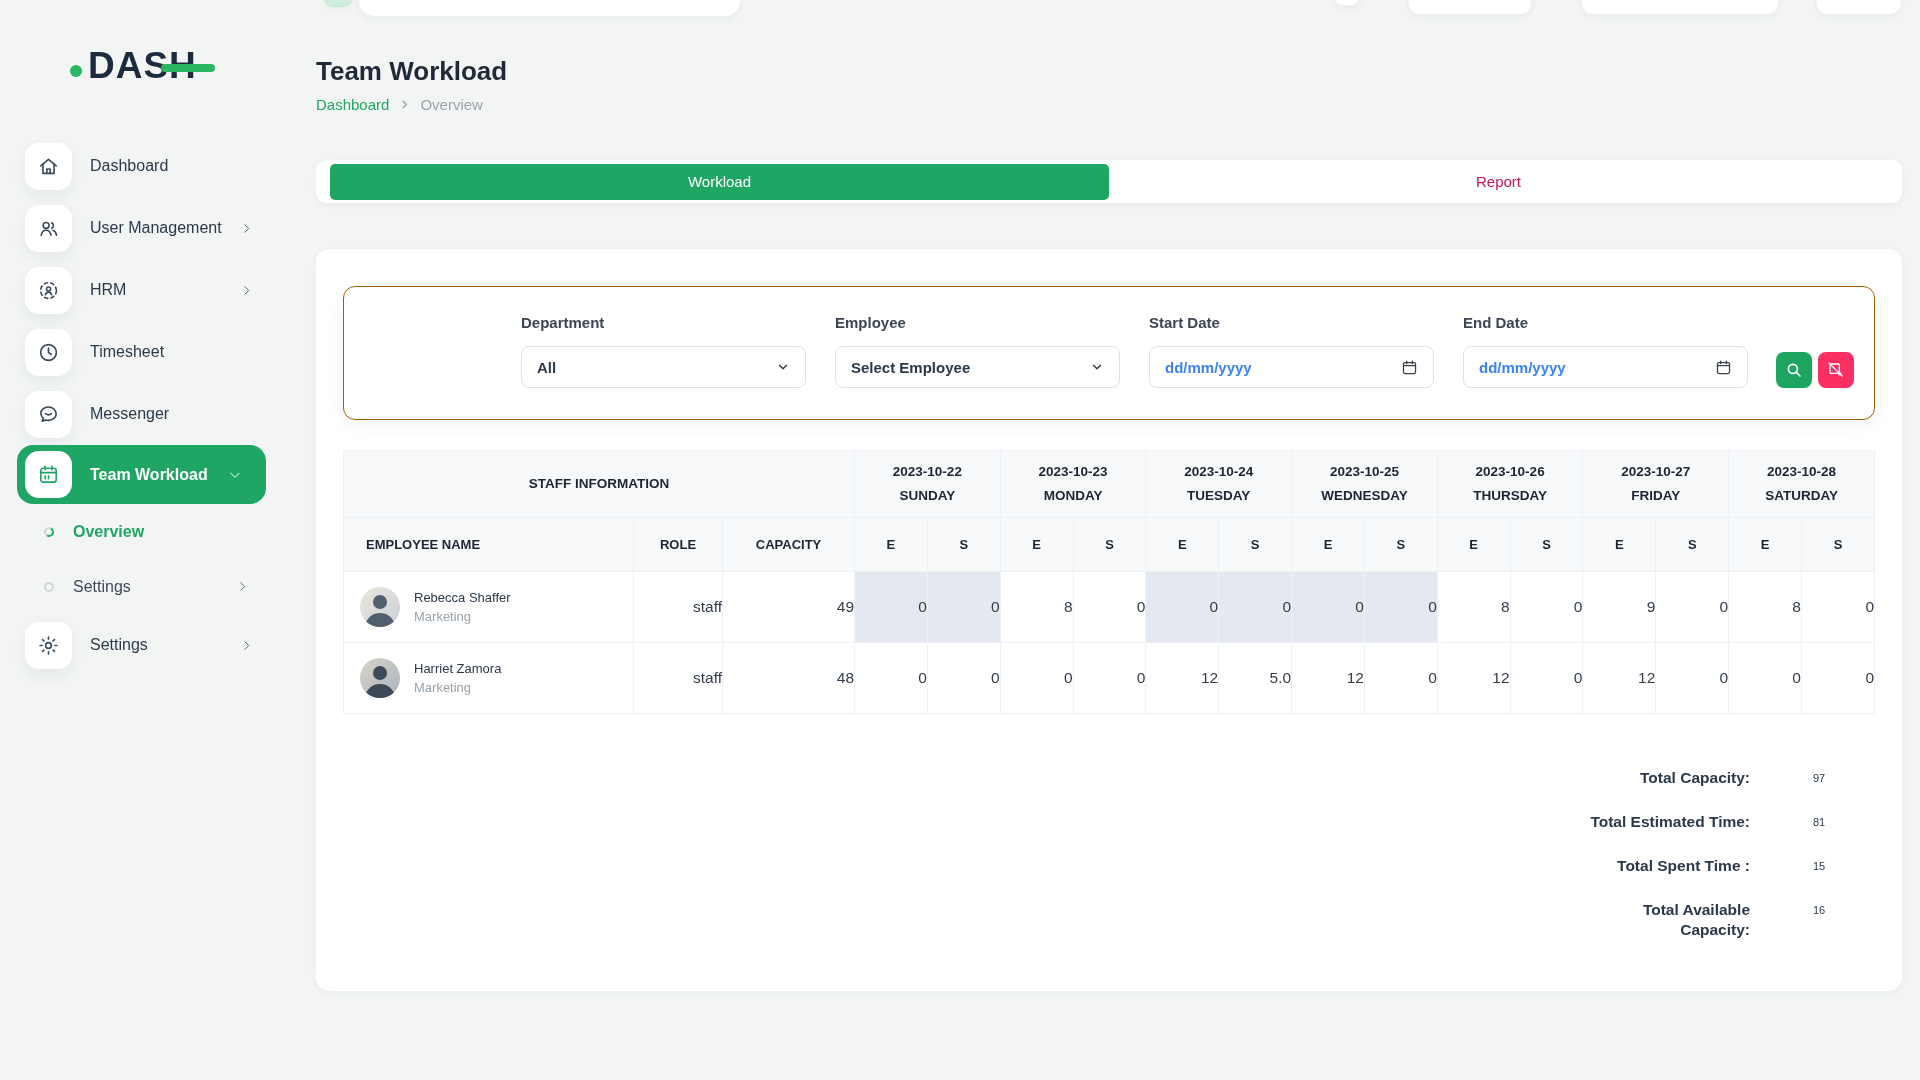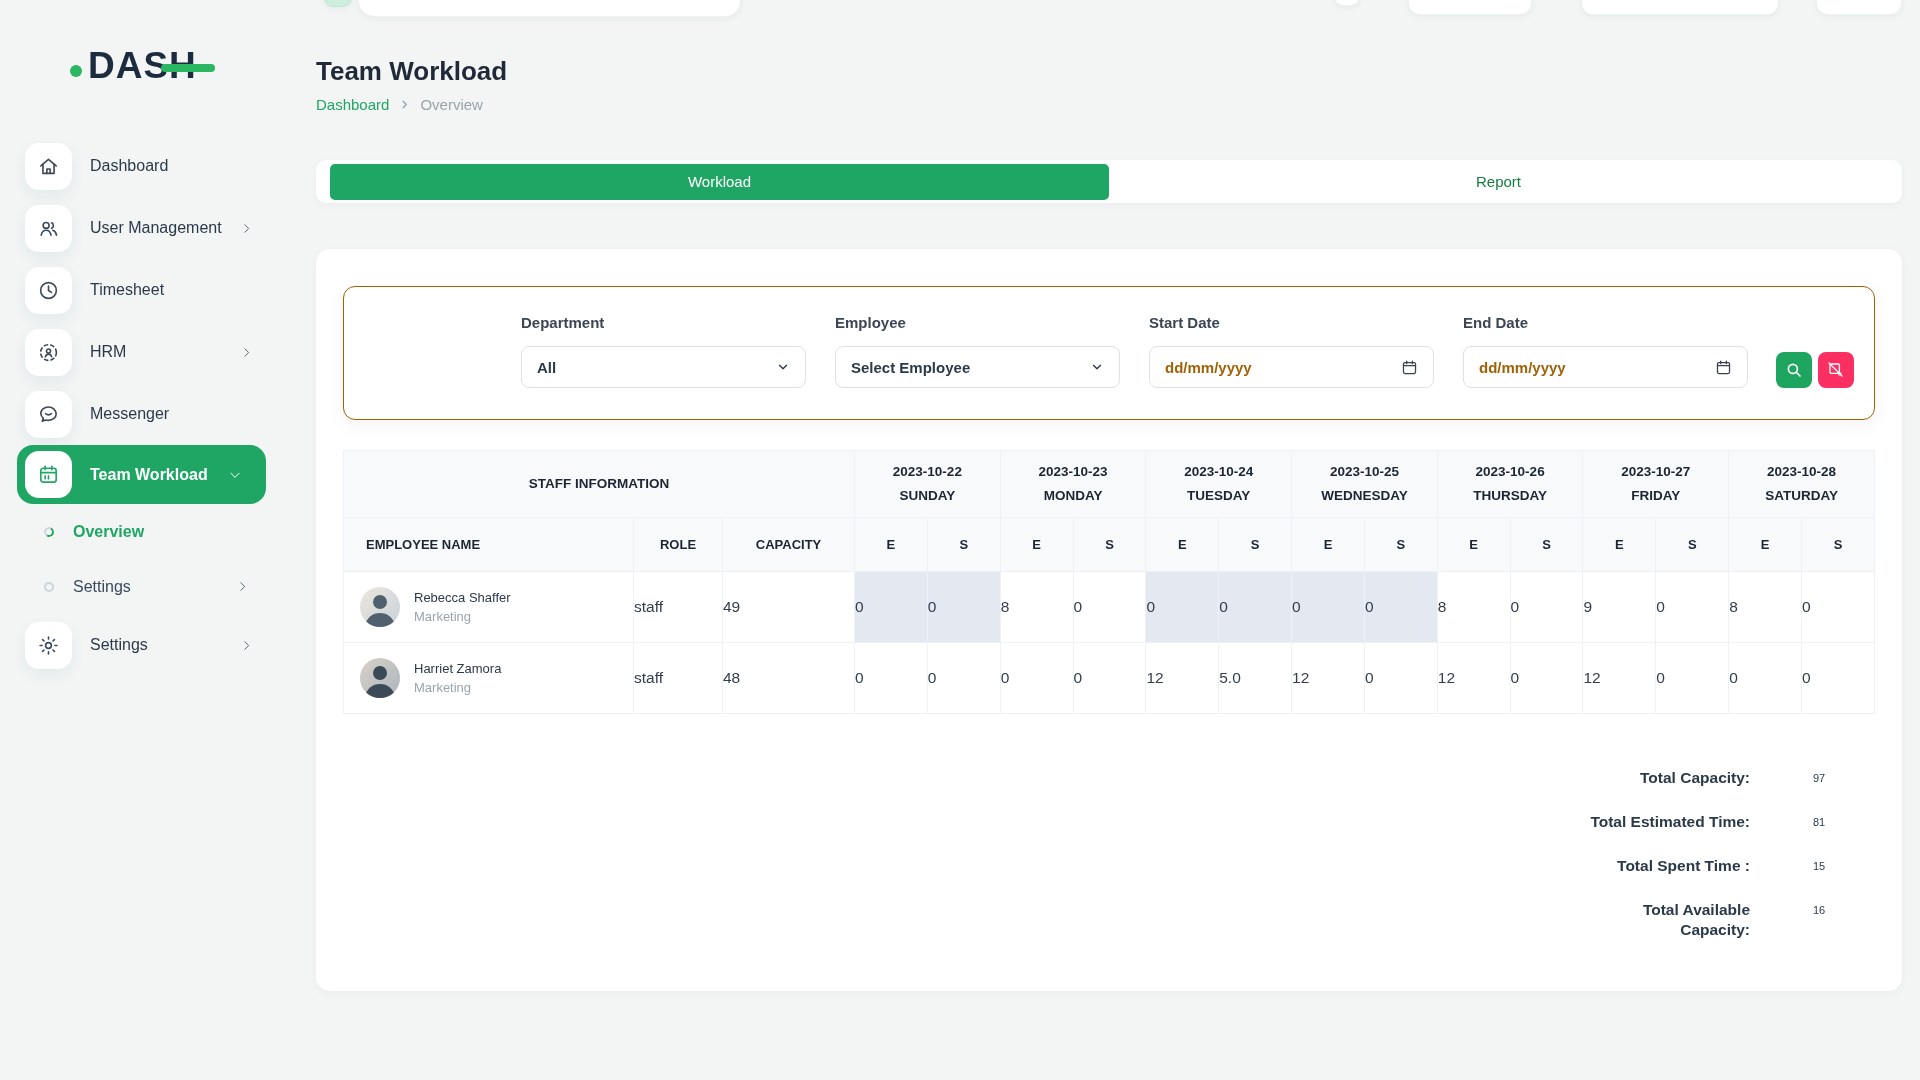--- a/index.html
+++ b/index.html
@@ -41,48 +41,48 @@
   .content { position:absolute; left:316px; top:0; width:1586px; }
   .page-title { margin-top:56px; font-size:26px; font-weight:700; color:#1f2937; }
   .breadcrumb { margin-top:9px; display:flex; align-items:center; gap:10px; font-size:15px; }
   .crumb-link { color:#20a664; cursor:pointer; }
   .crumb-sep { color:#9aa4ad; display:flex; }
   .crumb-current { color:#9aa4ad; }
   .tabs-card { margin-top:47px; background:#fff; border-radius:10px; height:43px; padding:0 14px;
                display:flex; align-items:center; box-shadow:0 2px 8px rgba(30,40,60,.04); }
   .tab { flex:1; height:36px; line-height:36px; text-align:center; font-size:15px; border-radius:5px; cursor:pointer; }
   .tab.active { background:#20a664; color:#fff; }
-  .tab.inactive { color:#15803d; }
+  .tab.inactive { color:#be185d; }
   .main-card { margin-top:46px; background:#fff; border-radius:14px; height:742px; padding:37px 27px;
                box-shadow:0 2px 10px rgba(30,40,60,.04); }
   
   .filter-card { background:#fff; border:1px solid #a16207; border-radius:12px;
                  box-shadow:0 6px 18px rgba(30,40,60,.05); padding:27px 26px 31px 177px;
                  display:flex; align-items:flex-end;font-weight:bold; }
   .field { margin-right:29px; }
   .field-label { font-size:15px; color:#3c4654; margin-bottom:15px; }
   .control { width:285px; height:42px; border:1px solid #dde2e8; border-radius:8px; background:#fff;
              display:flex; align-items:center; justify-content:space-between; padding:0 15px;
              font-size:15px; color:#2b3a4a; cursor:pointer; }
   .control .chev-sel { color:#2b3a4a; display:flex; }
-  .date-text { color:#a16207; }
+  .date-text { color:#3b82f6; }
   .cal-ic { color:#3a424d; display:flex; }
   .filter-btns { display:flex; margin-top:38px; margin-left:0; }
   .btn { width:36px; height:36px; border-radius:8px; display:flex; align-items:center; justify-content:center; cursor:pointer; border:none; }
   .btn-search { background:#1ea55f; }
   .btn-reset { background:#fb2f61; margin-left:6px; }
   
   .table-wrap { margin-top:30px; }
   table { width:100%; border-collapse:collapse; table-layout:fixed; }
   th, td { border:1px solid #eef1f5; }
   thead th { background:#f8f9fb; color:#1b2533; font-weight:700; }
   .h1 th { height:67px; font-size:13.5px; line-height:1.75; text-align:center; }
   .h2 th { height:54px; font-size:13px; text-align:center; }
   .h2 th.th-name { text-align:left; padding-left:22px; }
-  tbody td { height:71px; text-align:left; font-size:15.5px; color:#333e4c; background:#fff; }
+  tbody td { height:71px; text-align:right; font-size:15.5px; color:#333e4c; background:#fff; }
   tbody td.shaded { background:#e3e8f1; }
   td.name-cell { text-align:left; padding-left:16px; }
   .emp { display:flex; align-items:center; }
   .avatar { width:40px; height:40px; min-width:40px; border-radius:50%; overflow:hidden; }
   .emp-meta { margin-left:14px; }
   .emp-name { font-size:13px; color:#2b3a4a; }
   .emp-dept { font-size:13px; color:#9aa4ad; margin-top:4px; }
   
   .totals { margin-top:54px; display:flex; flex-direction:column; align-items:flex-end; gap:24px; }
   .t-row { display:flex; justify-content:flex-end; }
@@ -130,41 +130,41 @@
     <span class="nav-label">User Management</span>
     <span class="nav-chev">
           <svg width="13" height="13" viewBox="0 0 24 24" fill="none" stroke="currentColor" stroke-width="1.7" stroke-linecap="round" stroke-linejoin="round">
             <polyline points="9 5 16 12 9 19"></polyline>
           </svg>
         </span>
       </div>
       <div class="nav-item">
     <span class="icon-tile">
           <svg width="23" height="23" viewBox="0 0 24 24" fill="none" stroke="currentColor" stroke-width="1.7" stroke-linecap="round" stroke-linejoin="round">
-            <circle cx="12" cy="12" r="8.2"></circle>
-            <path d="M12 7.4V12l3.1 2"></path>
-          </svg>
-        </span>
-    <span class="nav-label">Timesheet</span>
-    </div>
-      <div class="nav-item">
-    <span class="icon-tile">
-          <svg width="23" height="23" viewBox="0 0 24 24" fill="none" stroke="currentColor" stroke-width="1.7" stroke-linecap="round" stroke-linejoin="round">
             <circle cx="12" cy="12" r="8.2" stroke-dasharray="3.4 3.4"></circle>
             <circle cx="12" cy="10.4" r="2.1"></circle>
             <path d="M8.7 16.4c.7-1.8 1.9-2.7 3.3-2.7s2.6.9 3.3 2.7"></path>
           </svg>
         </span>
     <span class="nav-label">HRM</span>
     <span class="nav-chev">
           <svg width="13" height="13" viewBox="0 0 24 24" fill="none" stroke="currentColor" stroke-width="1.7" stroke-linecap="round" stroke-linejoin="round">
             <polyline points="9 5 16 12 9 19"></polyline>
           </svg>
         </span>
       </div>
+      <div class="nav-item">
+    <span class="icon-tile">
+          <svg width="23" height="23" viewBox="0 0 24 24" fill="none" stroke="currentColor" stroke-width="1.7" stroke-linecap="round" stroke-linejoin="round">
+            <circle cx="12" cy="12" r="8.2"></circle>
+            <path d="M12 7.4V12l3.1 2"></path>
+          </svg>
+        </span>
+    <span class="nav-label">Timesheet</span>
+    </div>
       <div class="nav-item">
     <span class="icon-tile">
           <svg width="23" height="23" viewBox="0 0 24 24" fill="none" stroke="currentColor" stroke-width="1.7" stroke-linecap="round" stroke-linejoin="round">
             <path d="M12 4.2c-4.5 0-8 3-8 6.7 0 2 1 3.7 2.6 4.9l-1.1 3.1 3.4-1.2c1 .3 2 .4 3.1.4 4.5 0 8-3 8-6.7s-3.5-7.2-8-7.2z"></path>
             <path d="M9 11.2c1.8 1.5 4.2 1.5 6 0"></path>
           </svg>
         </span>
     <span class="nav-label">Messenger</span>
     </div>
       <div class="nav-item active">

